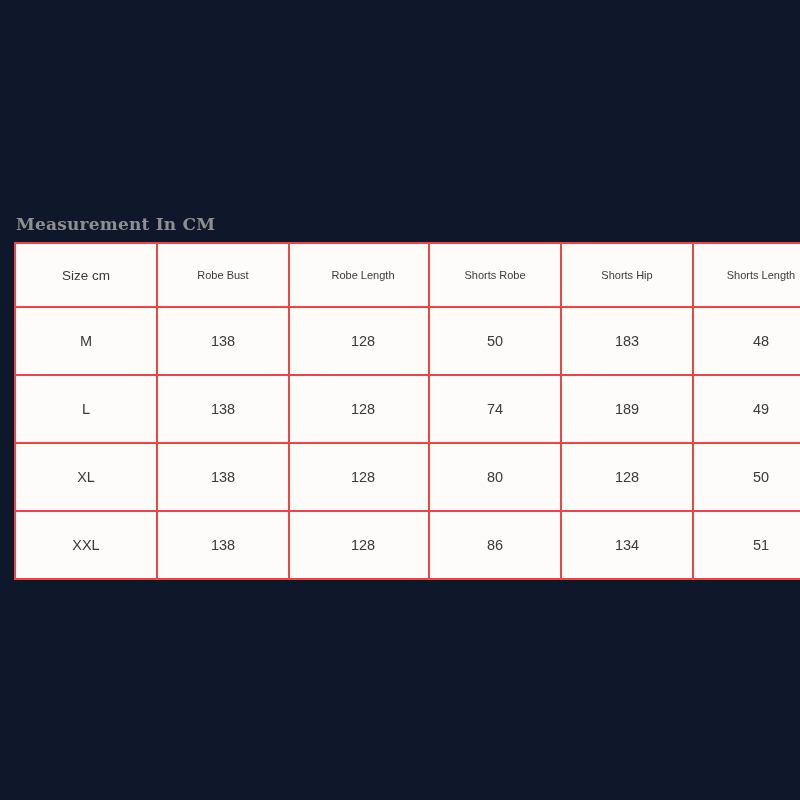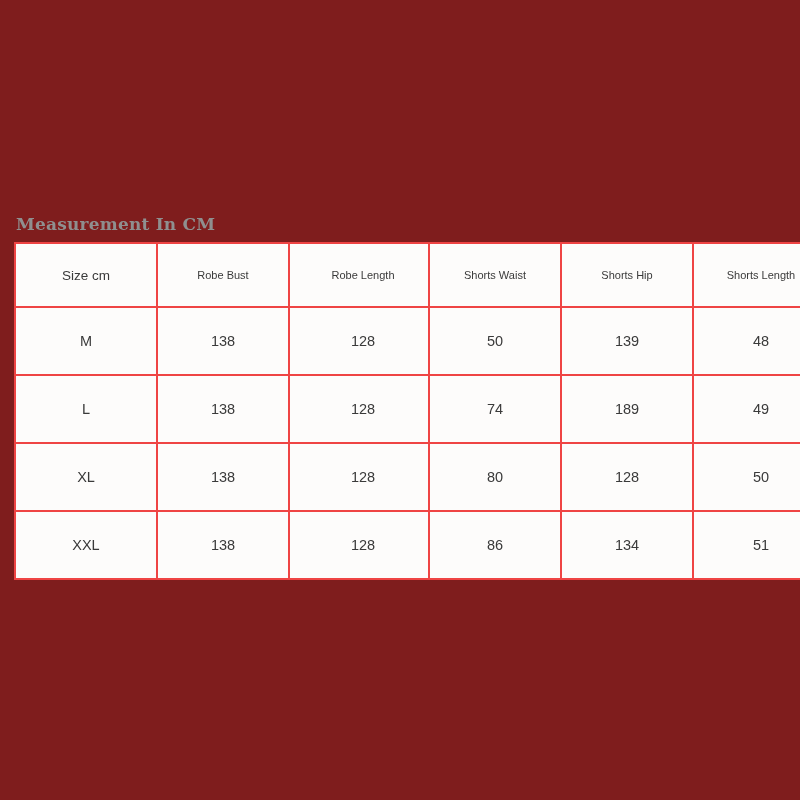--- a/index.html
+++ b/index.html
@@ -10,21 +10,21 @@
     width: 800px;
     height: 800px;
     background: #ffffff;
     font-family: "Liberation Sans", sans-serif;
     overflow: hidden;
   }
   .page {
     position: relative;
     width: 800px;
     height: 800px;
-    background: #7f1d1d;
+    background: #0f172a;
   }
   .size-chart-block {
     position: absolute;
     left: 14px;
     top: 214px;
     width: 772px;
   }
   .chart-title {
     font-family: "DejaVu Serif", "Liberation Serif", serif;
     font-weight: bold;
@@ -73,31 +73,31 @@
   <div class="size-chart-block">
 
     <div class="chart-title">Measurement In CM</div>
 
     <table class="size-table">
       <tbody>
         <tr class="header-row">
           <td class="col-0">Size cm</td>
           <td class="col-1">Robe Bust</td>
           <td class="col-2">Robe Length</td>
-          <td class="col-3">Shorts Waist</td>
+          <td class="col-3">Shorts Robe</td>
           <td class="col-4">Shorts Hip</td>
           <td class="col-5">Shorts Length</td>
         </tr>
 
         <tr>
           <td class="col-0">M</td>
           <td class="col-1">138</td>
           <td class="col-2">128</td>
           <td class="col-3">50</td>
-          <td class="col-4">139</td>
+          <td class="col-4">183</td>
           <td class="col-5">48</td>
         </tr>
 
         <tr>
           <td class="col-0">L</td>
           <td class="col-1">138</td>
           <td class="col-2">128</td>
           <td class="col-3">74</td>
           <td class="col-4">189</td>
           <td class="col-5">49</td>

